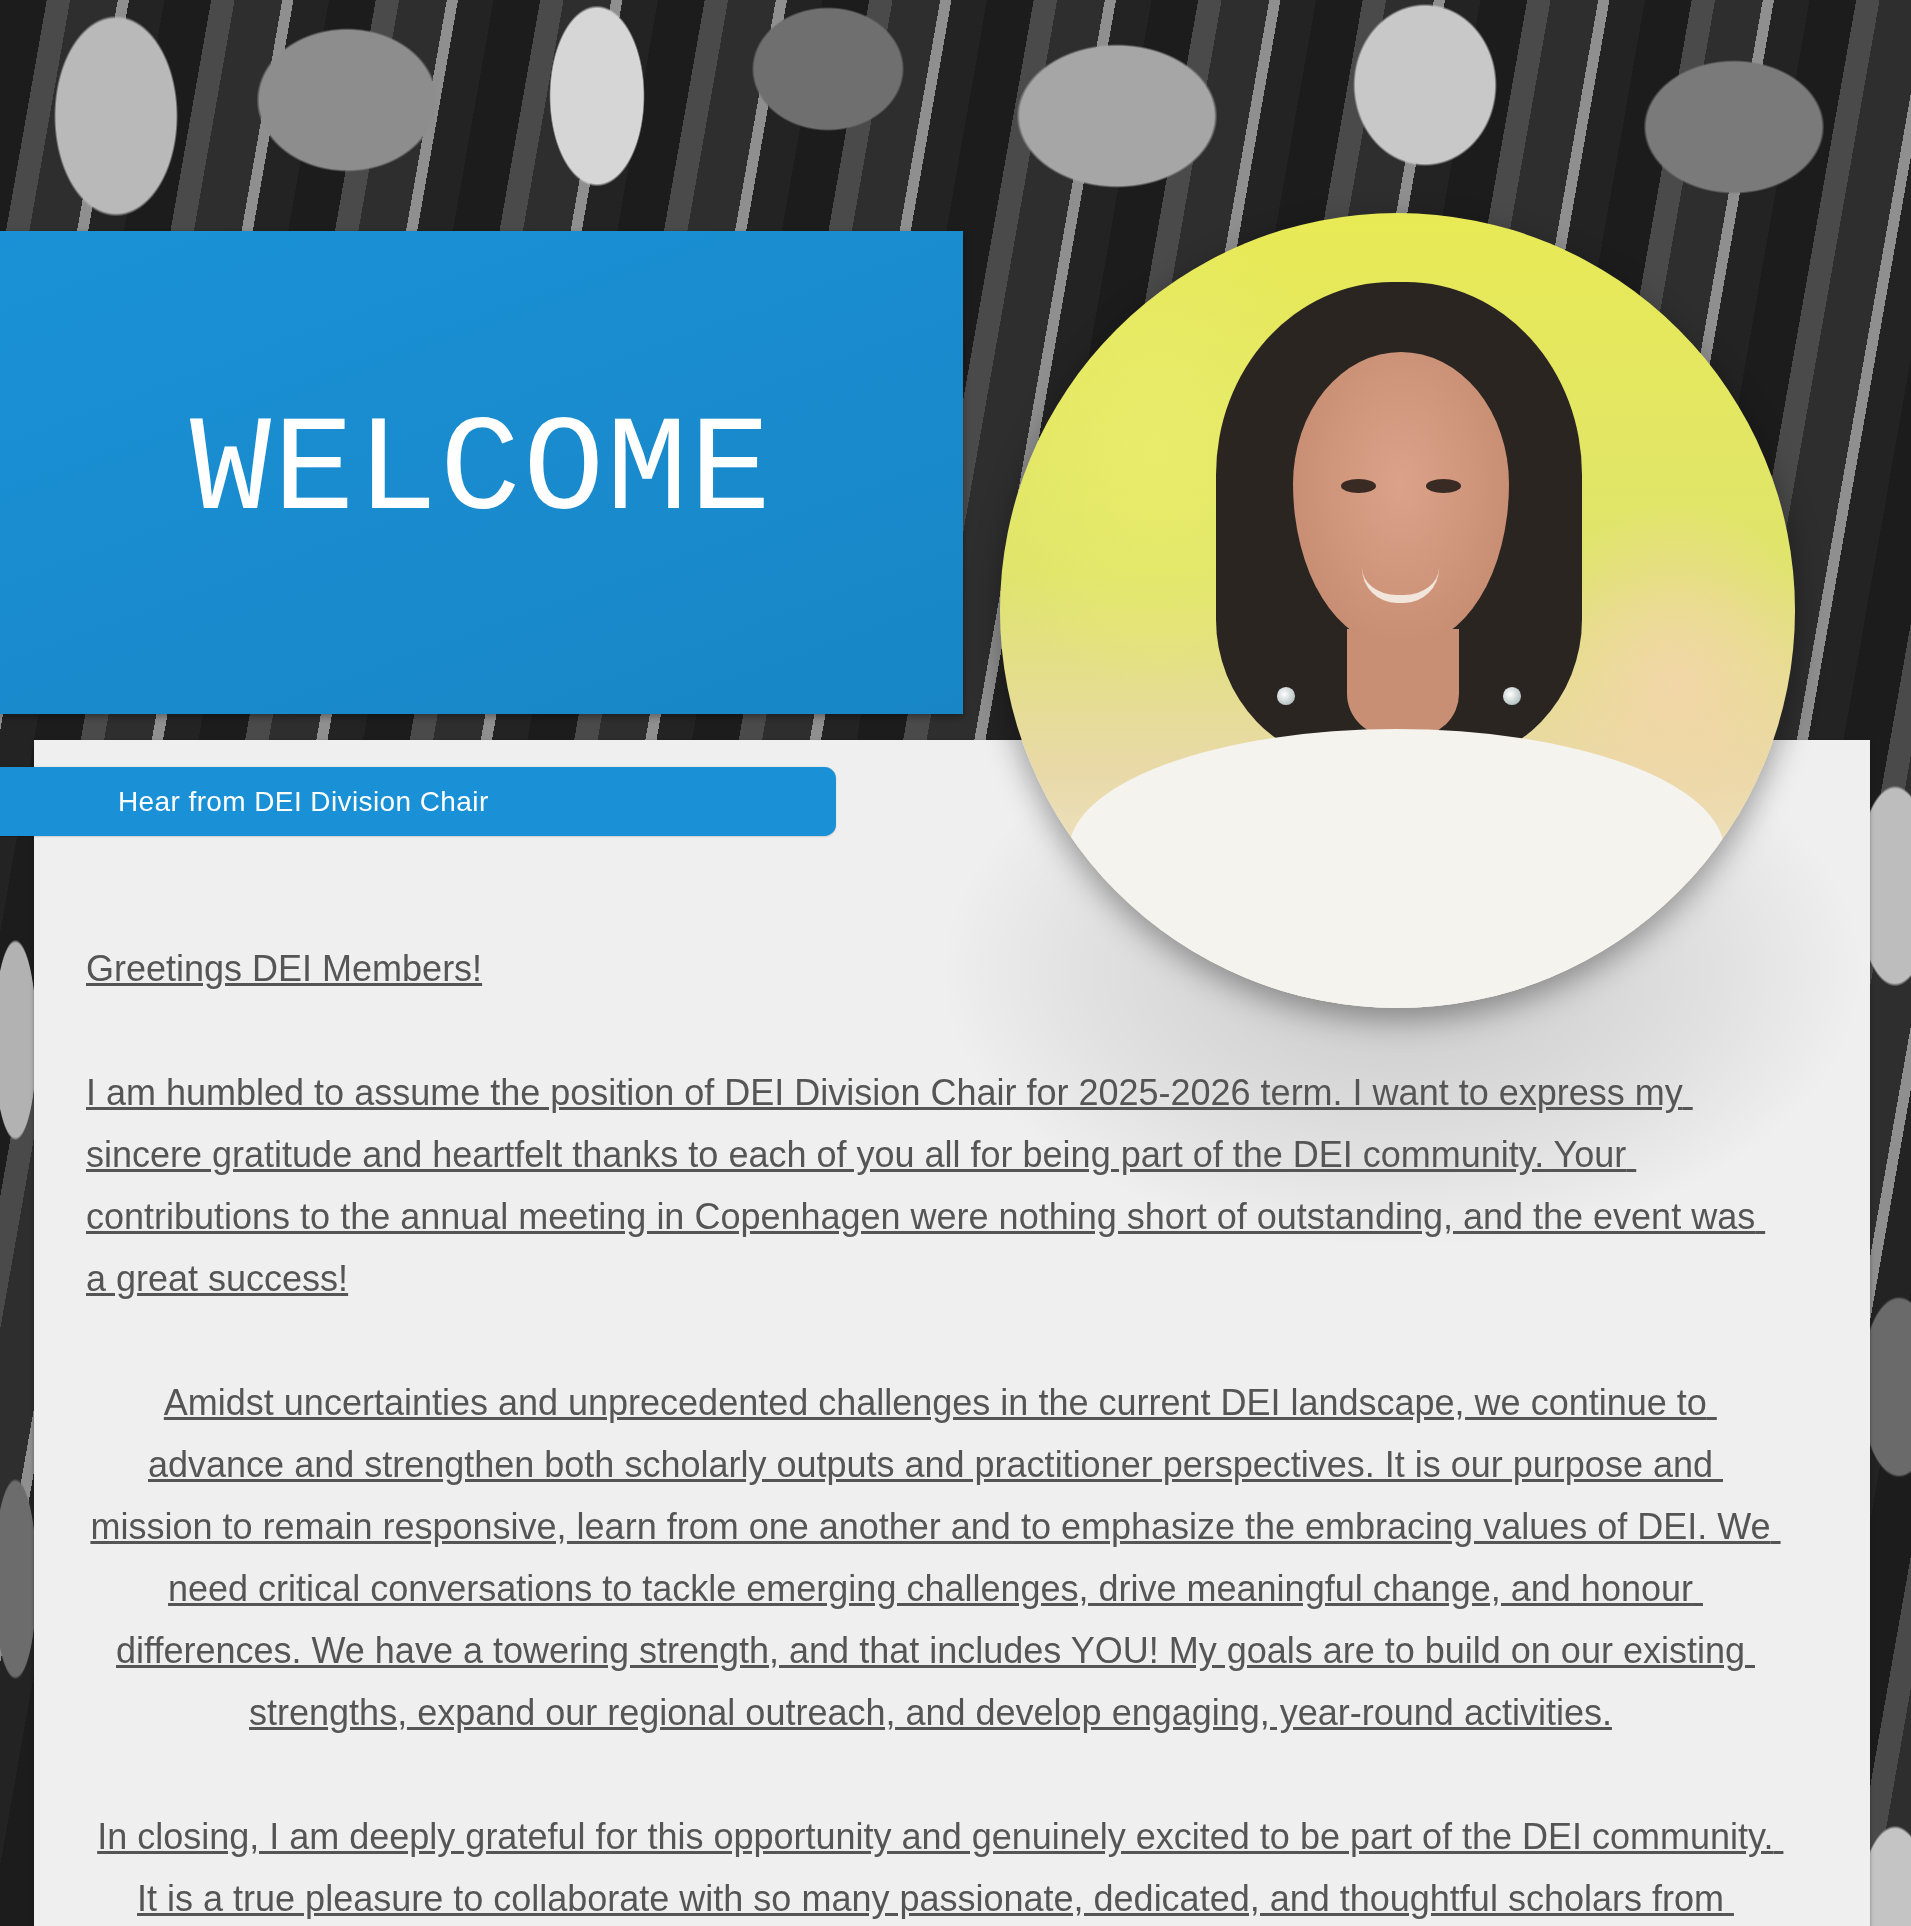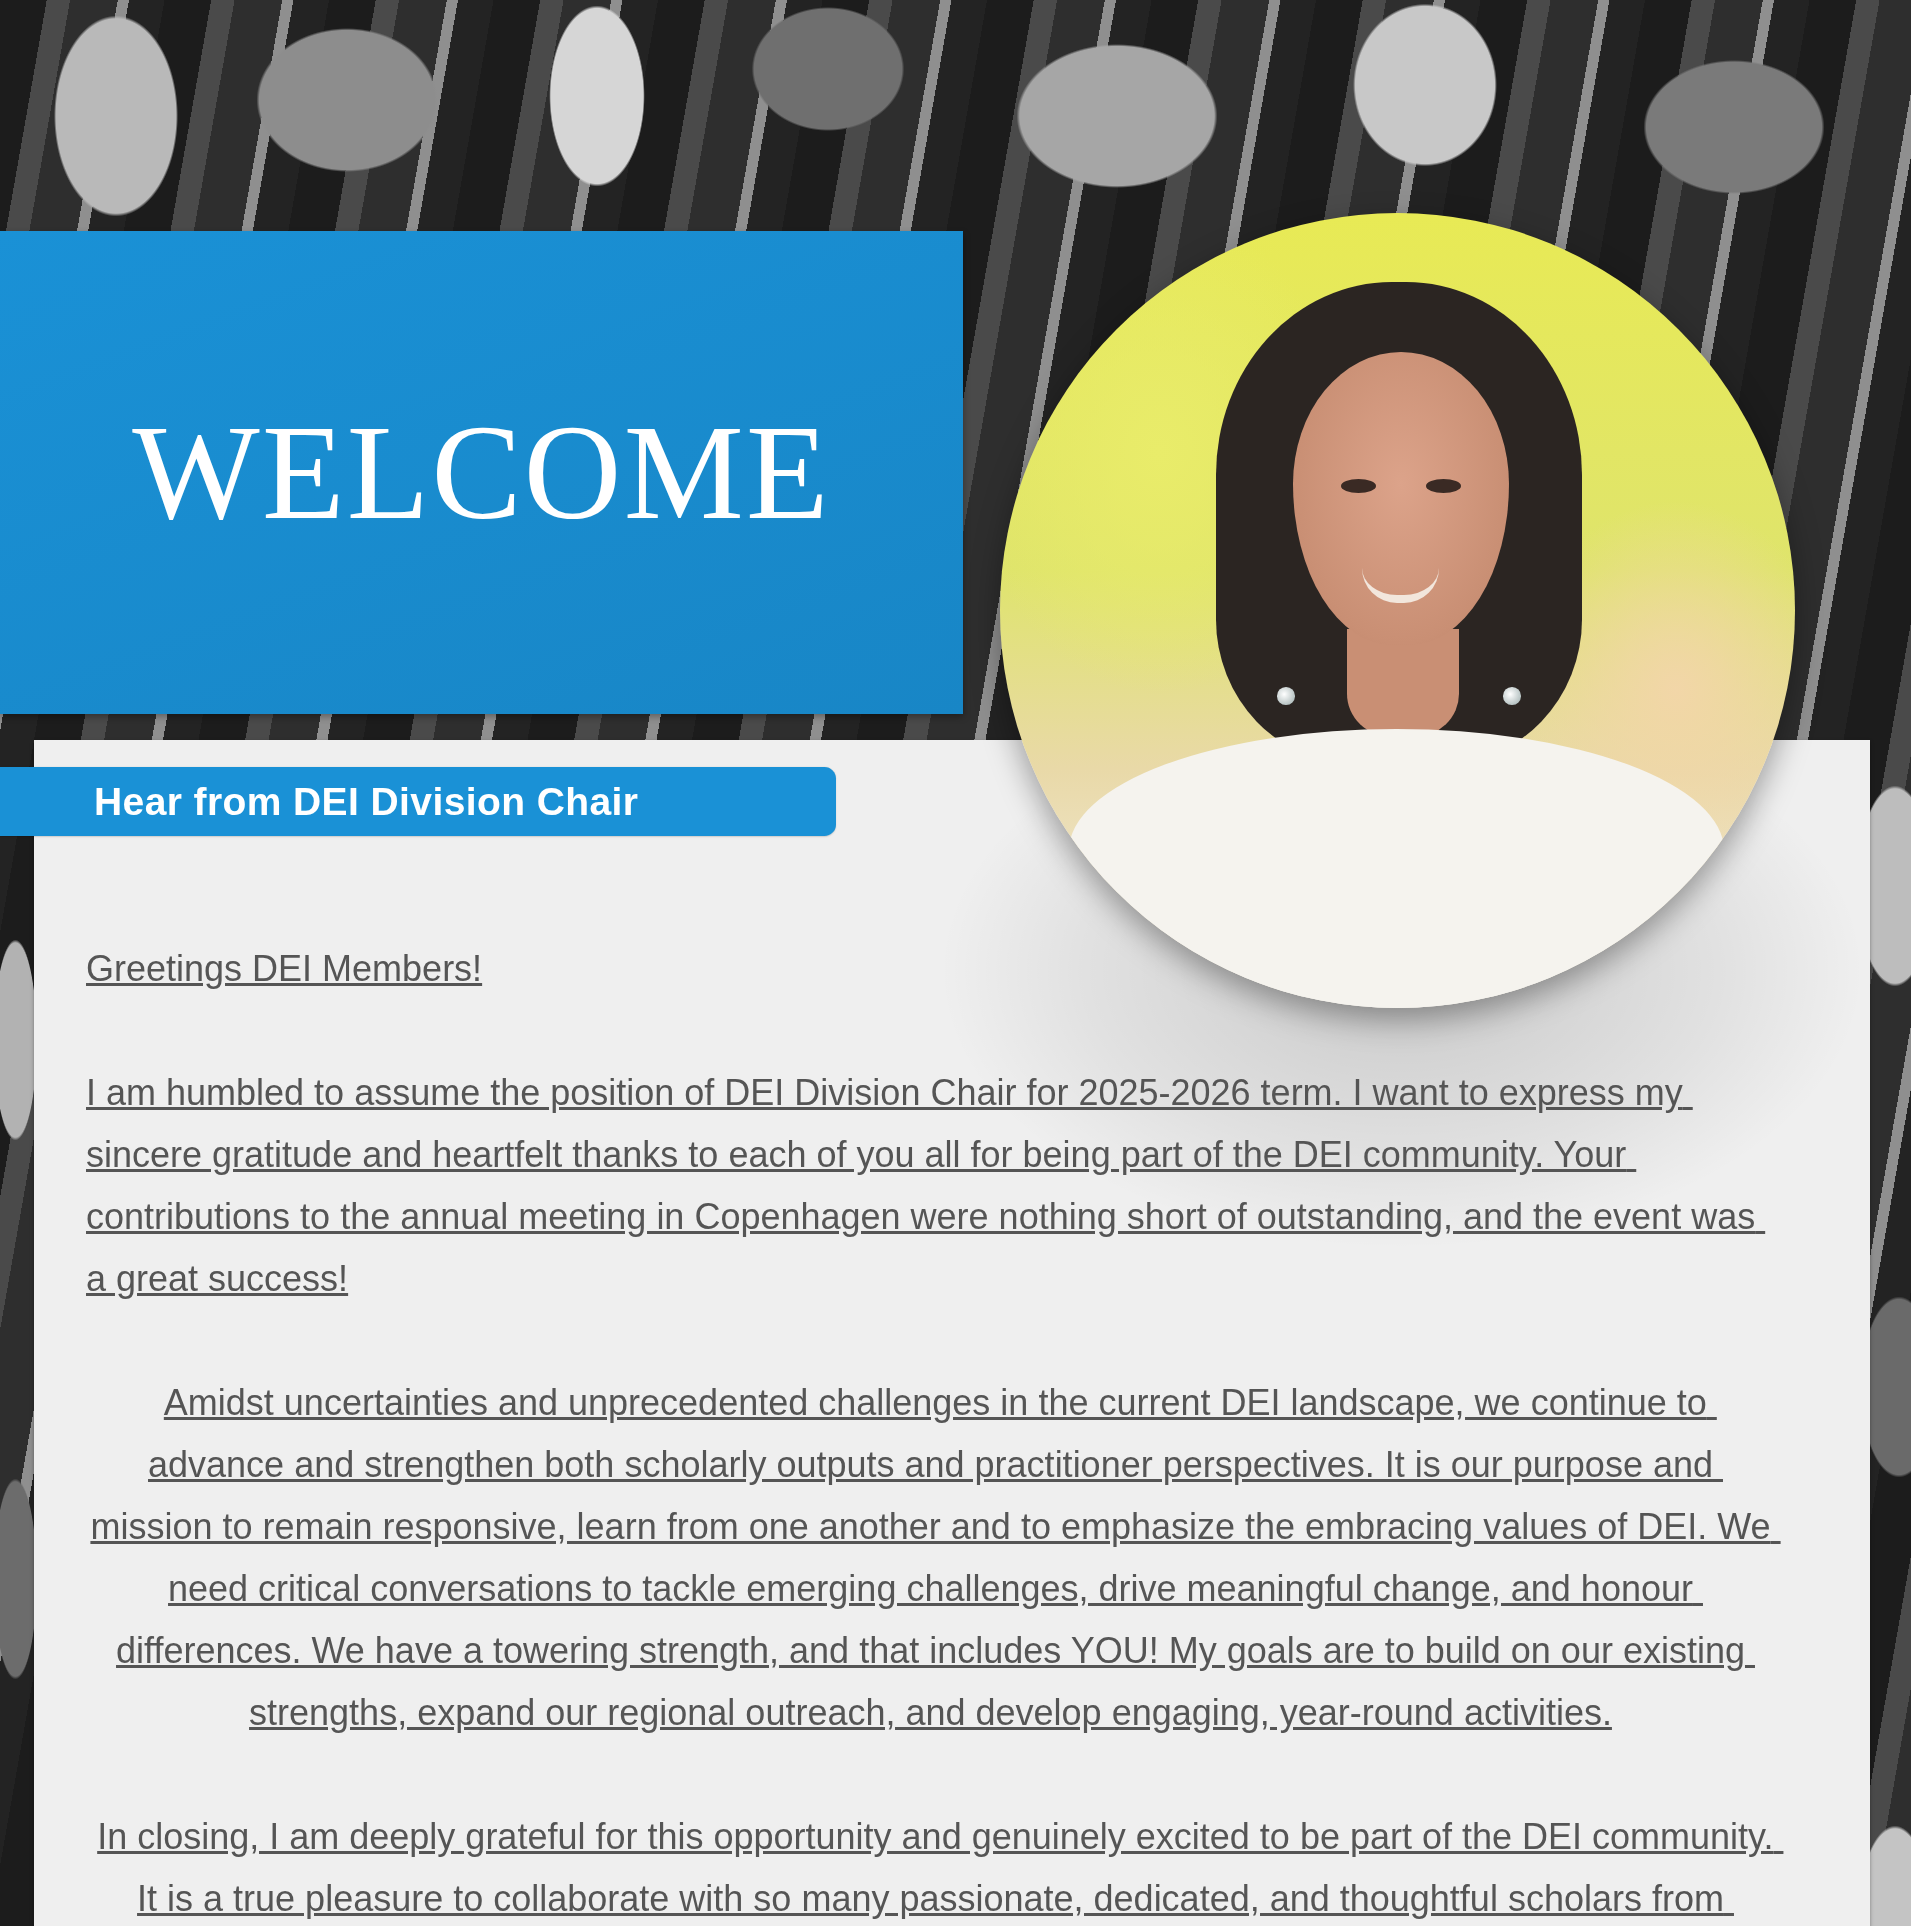--- a/index.html
+++ b/index.html
@@ -34,43 +34,43 @@
   }
 
   
   .title-box {
     position: absolute; left: 0; top: 231px; width: 963px; height: 483px;
     background: linear-gradient(160deg, #1a91d6 0%, #1886c6 100%);
     box-shadow: 0 3.1px 7px rgba(0,0,0,0.35);
     display: flex; flex-direction: column; align-items: center; justify-content: center;
   }
   .title-line {
-    color: #fff; font-family: Liberation Serif, serif;
+    color: #fff; font-family: Liberation Mono, monospace;
     font-size: 135px; line-height: 154px; letter-spacing: 2.3px; font-weight: 400;
     text-align: center;
   }
 
   
   .card {
     position: absolute; left: 34px; top: 740px; width: 1836px; height: 1922px;
     background:
       radial-gradient(ellipse 578px 347px at 1368px 231px, rgba(0,0,0,0.16) 0%, rgba(0,0,0,0.06) 55%, rgba(0,0,0,0) 80%),
       #efefef;
     box-shadow: 0 1.5px 3.9px rgba(0,0,0,0.35);
   }
 
   .subhead {
     position: absolute; left: 0; top: 767px; width: 836px; height: 69px;
     background: #1a91d6; border-radius: 0 11.6px 11.6px 0;
     display: flex; align-items: center;
     box-shadow: 0 0.8px 1.5px rgba(0,0,0,0.15);
   }
   .subhead span {
-    margin-left: 94px; color: #fff; font-family: "Liberation Sans", sans-serif;
-    font-weight: 700; font-size: 39px; letter-spacing: 0.4px;
+    margin-left: 118px; color: #fff; font-family: "Liberation Sans", sans-serif;
+    font-weight: 400; font-size: 28px; letter-spacing: 0.4px;
   }
 
   
   .photo {
     position: absolute; left: 1000px; top: 213px; width: 795px; height: 795px;
     border-radius: 50%; overflow: hidden;
     box-shadow: 0 11.6px 31px rgba(0,0,0,0.35);
     background:
       radial-gradient(ellipse 270px 347px at 20% 30%, #e9ec6a 0%, rgba(233,236,106,0) 70%),
       radial-gradient(ellipse 231px 270px at 85% 60%, #f2d6a8 0%, rgba(242,214,168,0) 70%),

